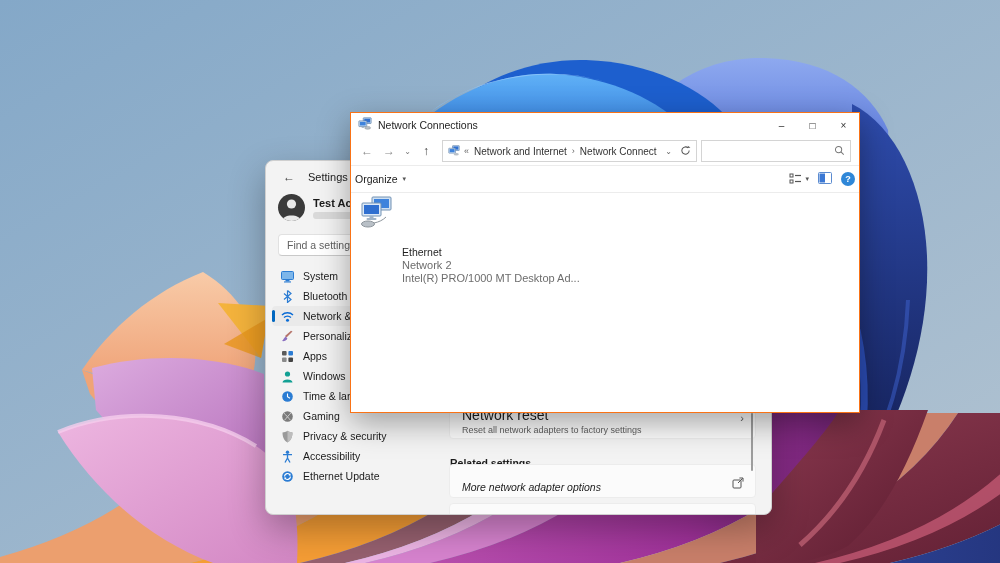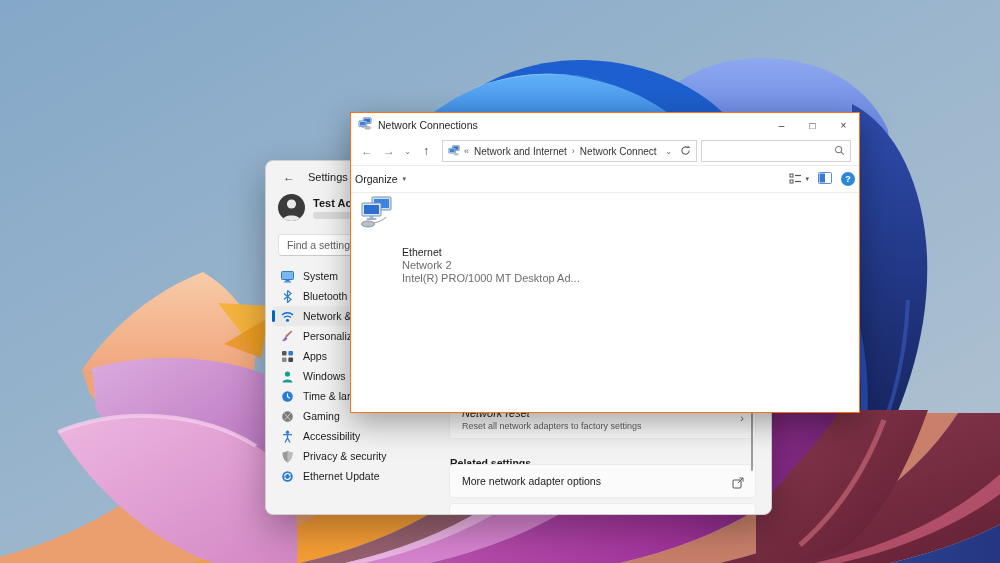--- a/index.html
+++ b/index.html
@@ -36,26 +36,26 @@
     border-radius:4px;position:relative;font-size:10.5px;color:#1b1b1b;white-space:nowrap;}
   .nav-item.selected{background:#eaeaea;}
   .nav-item.selected::before{content:"";position:absolute;left:0;top:4px;width:3px;height:12px;
     border-radius:2px;background:#0067c0;}
   .nicon{width:13px;height:13px;display:inline-flex;align-items:center;justify-content:center;flex:0 0 auto;}
   
   .s-content{position:absolute;left:183px;top:0;width:307px;height:353px;}
   .s-card{position:absolute;left:0;width:307px;background:#fbfbfb;border:1px solid #ececec;border-radius:4px;box-sizing:border-box;}
   .card-reset{top:228px;height:50px;}
   .card-reset .cr-inner{position:absolute;left:12px;top:17px;}
-  .cr-title{font-size:11px;color:#1b1b1b;font-style:italic;}
+  .cr-title{font-size:14px;color:#1b1b1b;}
   .cr-sub{font-size:9px;color:#5f5f5f;margin-top:2px;}
   .cr-chev{position:absolute;right:11px;top:22px;font-size:11px;color:#5f5f5f;}
   .s-heading{position:absolute;left:1px;top:296px;font-size:10.5px;font-weight:bold;color:#1b1b1b;}
   .card-more{top:303px;height:34px;display:block;}
-  .cm-label{position:absolute;left:12px;top:10px;font-size:10.5px;color:#1b1b1b;}
+  .cm-label{position:absolute;left:12px;top:16px;font-size:10.5px;color:#1b1b1b;font-style:italic;}
   .cm-icon{position:absolute;right:11px;top:10px;}
   .card-partial{top:342px;height:26px;}
   .s-scrollbar{position:absolute;right:3px;top:252px;width:2px;height:58px;background:#9d9d9d;border-radius:2px;}
   
   .explorer{
     left:350px;top:112px;width:510px;height:301px;z-index:20;
     border:1px solid #f97316;box-shadow:0 10px 30px rgba(0,0,0,.35);
     display:flex;flex-direction:column;box-sizing:border-box;
   }
   .e-titlebar{height:24px;display:flex;align-items:center;padding-left:7px;gap:6px;flex:0 0 auto;}
@@ -268,34 +268,34 @@
         <svg width="13" height="13" viewBox="0 0 13 13">
             <circle cx="6.5" cy="6.5" r="5.3" fill="#7b7b7b"></circle>
             <path d="M3 3.2 C5 5 8 8.5 9.6 10.4 M9.8 3 C8 5 5 8.5 3.4 10.4" stroke="#cfcfcf" stroke-width="1" fill="none"></path>
           </svg>
       </span>
       <span>Gaming</span>
     </div>
     <div class="nav-item">
       <span class="nicon">
         <svg width="13" height="13" viewBox="0 0 13 13">
+            <path d="M6.5 0.8 C8 1.8 10 2.4 11.5 2.5 C11.5 7.5 9.5 11 6.5 12.4 C3.5 11 1.5 7.5 1.5 2.5 C3 2.4 5 1.8 6.5 0.8 Z" fill="#9a9a9a"></path>
+            <path d="M6.5 0.8 C8 1.8 10 2.4 11.5 2.5 C11.5 7.5 9.5 11 6.5 12.4 Z" fill="#bdbdbd"></path>
+          </svg>
+      </span>
+      <span>Privacy &amp; security</span>
+    </div>
+    <div class="nav-item">
+      <span class="nicon">
+        <svg width="13" height="13" viewBox="0 0 13 13">
             <circle cx="6.5" cy="2.3" r="1.7" fill="#2b7cd3"></circle>
             <path d="M2 4.6 H11 M6.5 4.6 V8 M6.5 8 L4 12.5 M6.5 8 L9 12.5" stroke="#2b7cd3" stroke-width="1.3" fill="none"></path>
           </svg>
       </span>
       <span>Accessibility</span>
-    </div>
-    <div class="nav-item">
-      <span class="nicon">
-        <svg width="13" height="13" viewBox="0 0 13 13">
-            <path d="M6.5 0.8 C8 1.8 10 2.4 11.5 2.5 C11.5 7.5 9.5 11 6.5 12.4 C3.5 11 1.5 7.5 1.5 2.5 C3 2.4 5 1.8 6.5 0.8 Z" fill="#9a9a9a"></path>
-            <path d="M6.5 0.8 C8 1.8 10 2.4 11.5 2.5 C11.5 7.5 9.5 11 6.5 12.4 Z" fill="#bdbdbd"></path>
-          </svg>
-      </span>
-      <span>Privacy &amp; security</span>
     </div>
     <div class="nav-item">
       <span class="nicon">
         <svg width="13" height="13" viewBox="0 0 13 13">
             <circle cx="6.5" cy="6.5" r="5.3" fill="#2b7cd3"></circle>
             <path d="M3.6 6.5 A2.9 2.9 0 0 1 9.2 5.4 M9.4 6.5 A2.9 2.9 0 0 1 3.8 7.6" stroke="#fff" stroke-width="1.1" fill="none"></path>
             <path d="M9.6 3.6 L9.3 5.7 L7.4 4.9 Z" fill="#fff"></path>
             <path d="M3.4 9.4 L3.7 7.3 L5.6 8.1 Z" fill="#fff"></path>
           </svg>
       </span>

